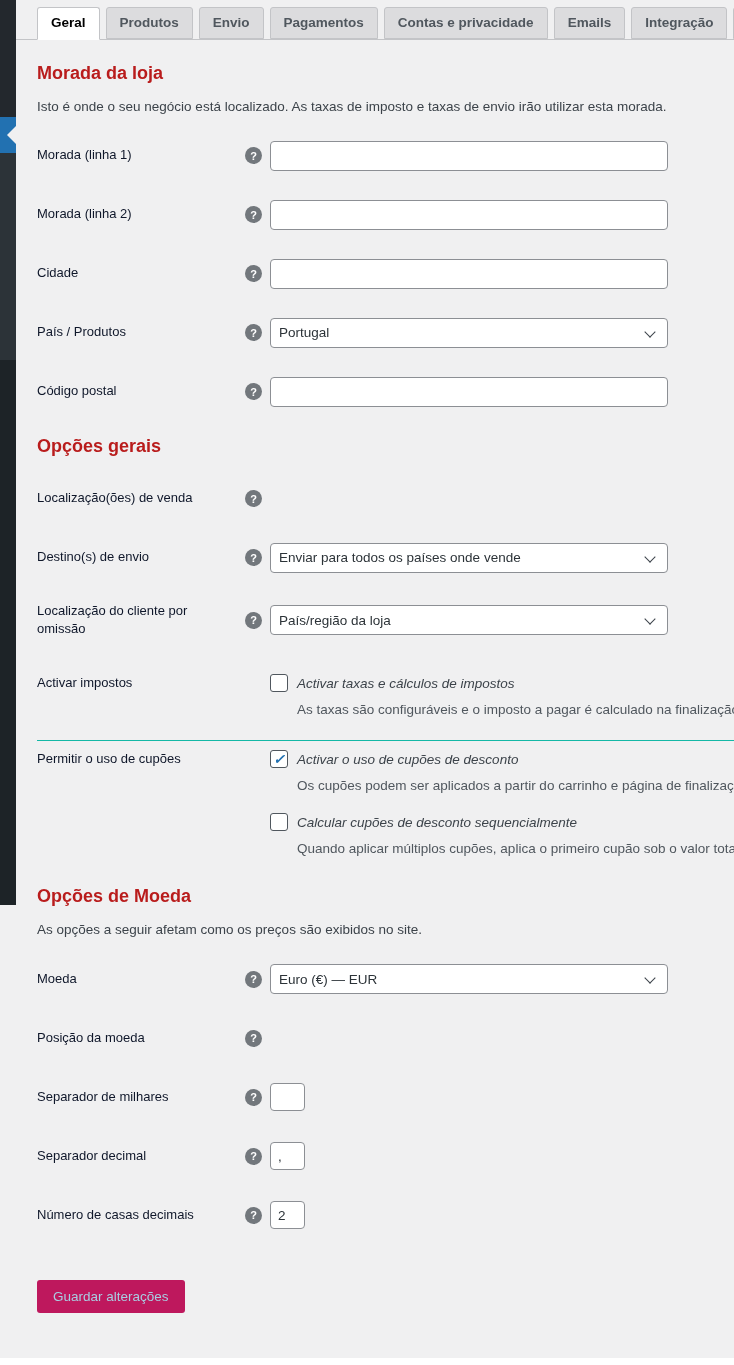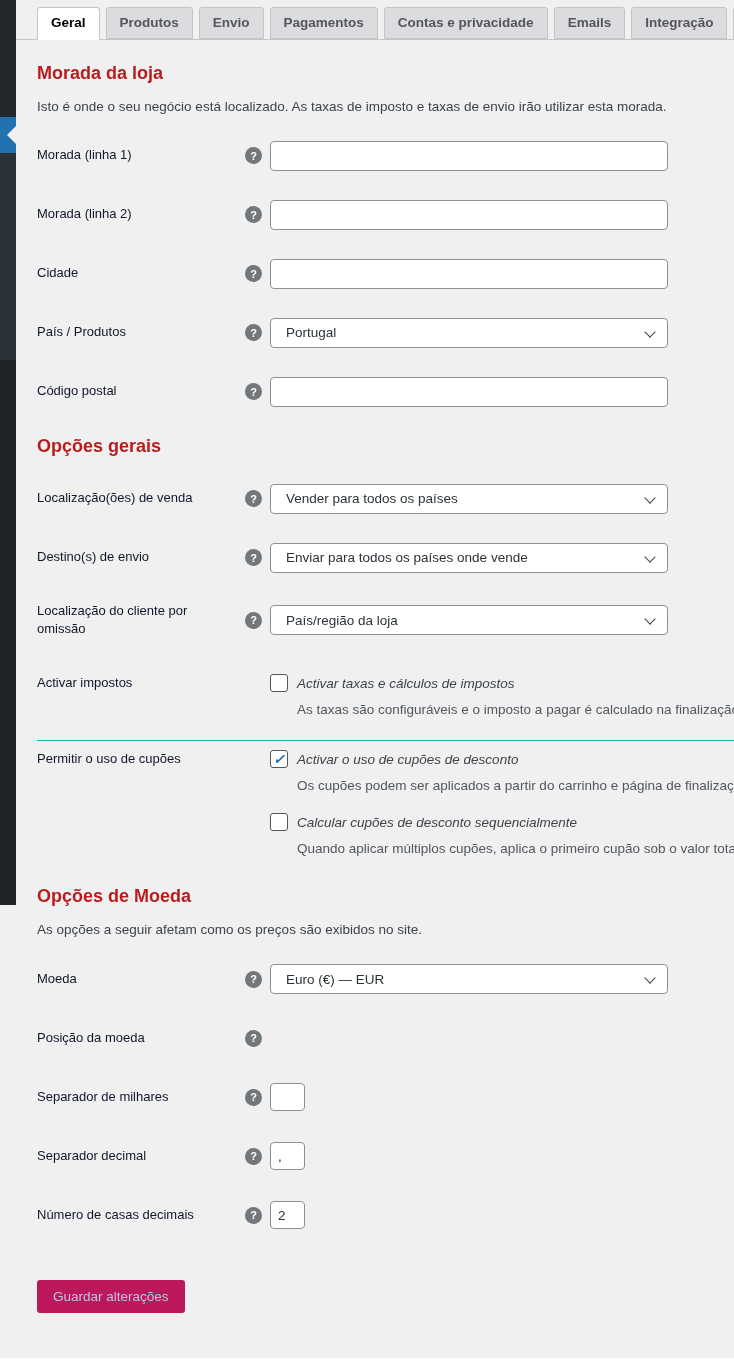--- a/index.html
+++ b/index.html
@@ -41,21 +41,21 @@
   .row.top .lbl { padding-top:6px; }
   .lbl { width:208px; flex:none; font-size:13px; font-weight:normal; color:#0f172a; line-height:1.45; padding-right:10px; }
   .help { width:17px; height:17px; flex:none; border-radius:50%; background:#72777c; color:#fff;
     font-size:11px; font-weight:bold; display:flex; align-items:center; justify-content:center;
     margin-right:8px; cursor:pointer; }
   .ctl { width:398px; flex:none; position:relative; }
   .ctl-group { flex:1; min-width:0; }
 
   input.txt, .selectbox {
     width:100%; height:30px; border:1px solid #8c8f94; border-radius:4px;
-    background:#fff; font-family:inherit; font-size:13.5px; color:#2c3338; padding:0 15px;
+    background:#fff; font-family:inherit; font-size:13.5px; color:#2c3338; padding:0 8px;
   }
   input.txt.small { width:35px; height:28px; padding:0 7px; }
   .selectbox { display:flex; align-items:center; cursor:pointer; position:relative; }
   .chev { position:absolute; right:13px; top:9px; width:8px; height:8px;
     border-right:1.6px solid #3c434a; border-bottom:1.6px solid #3c434a; transform:rotate(45deg); }
 
   .check-line { display:flex; align-items:center; gap:9px; font-size:13.5px; color:#3c434a; min-height:30px;font-style:italic; }
   .cb { width:18px; height:18px; border:1px solid #50575e; border-radius:3px; background:#fff;
     flex:none; display:flex; align-items:center; justify-content:center; cursor:pointer; }
   .cb .mark { color:#2271b1; font-size:14px; font-weight:bold; line-height:1; }
@@ -133,26 +133,20 @@
       </div>
     </div>
 
     
     <h2 class="section">Opções gerais</h2>
 
     <div class="form">
       <div class="row">
         <div class="lbl">Localização(ões) de venda</div>
         <span class="help">?</span>
-        <div class="ctl">
-          <div class="selectbox">
-            <span>Vender para todos os países</span>
-            <span class="chev"></span>
-          </div>
-        </div>
       </div>
       <div class="row">
         <div class="lbl">Destino(s) de envio</div>
         <span class="help">?</span>
         <div class="ctl">
           <div class="selectbox">
             <span>Enviar para todos os países onde vende</span>
             <span class="chev"></span>
           </div>
         </div>

